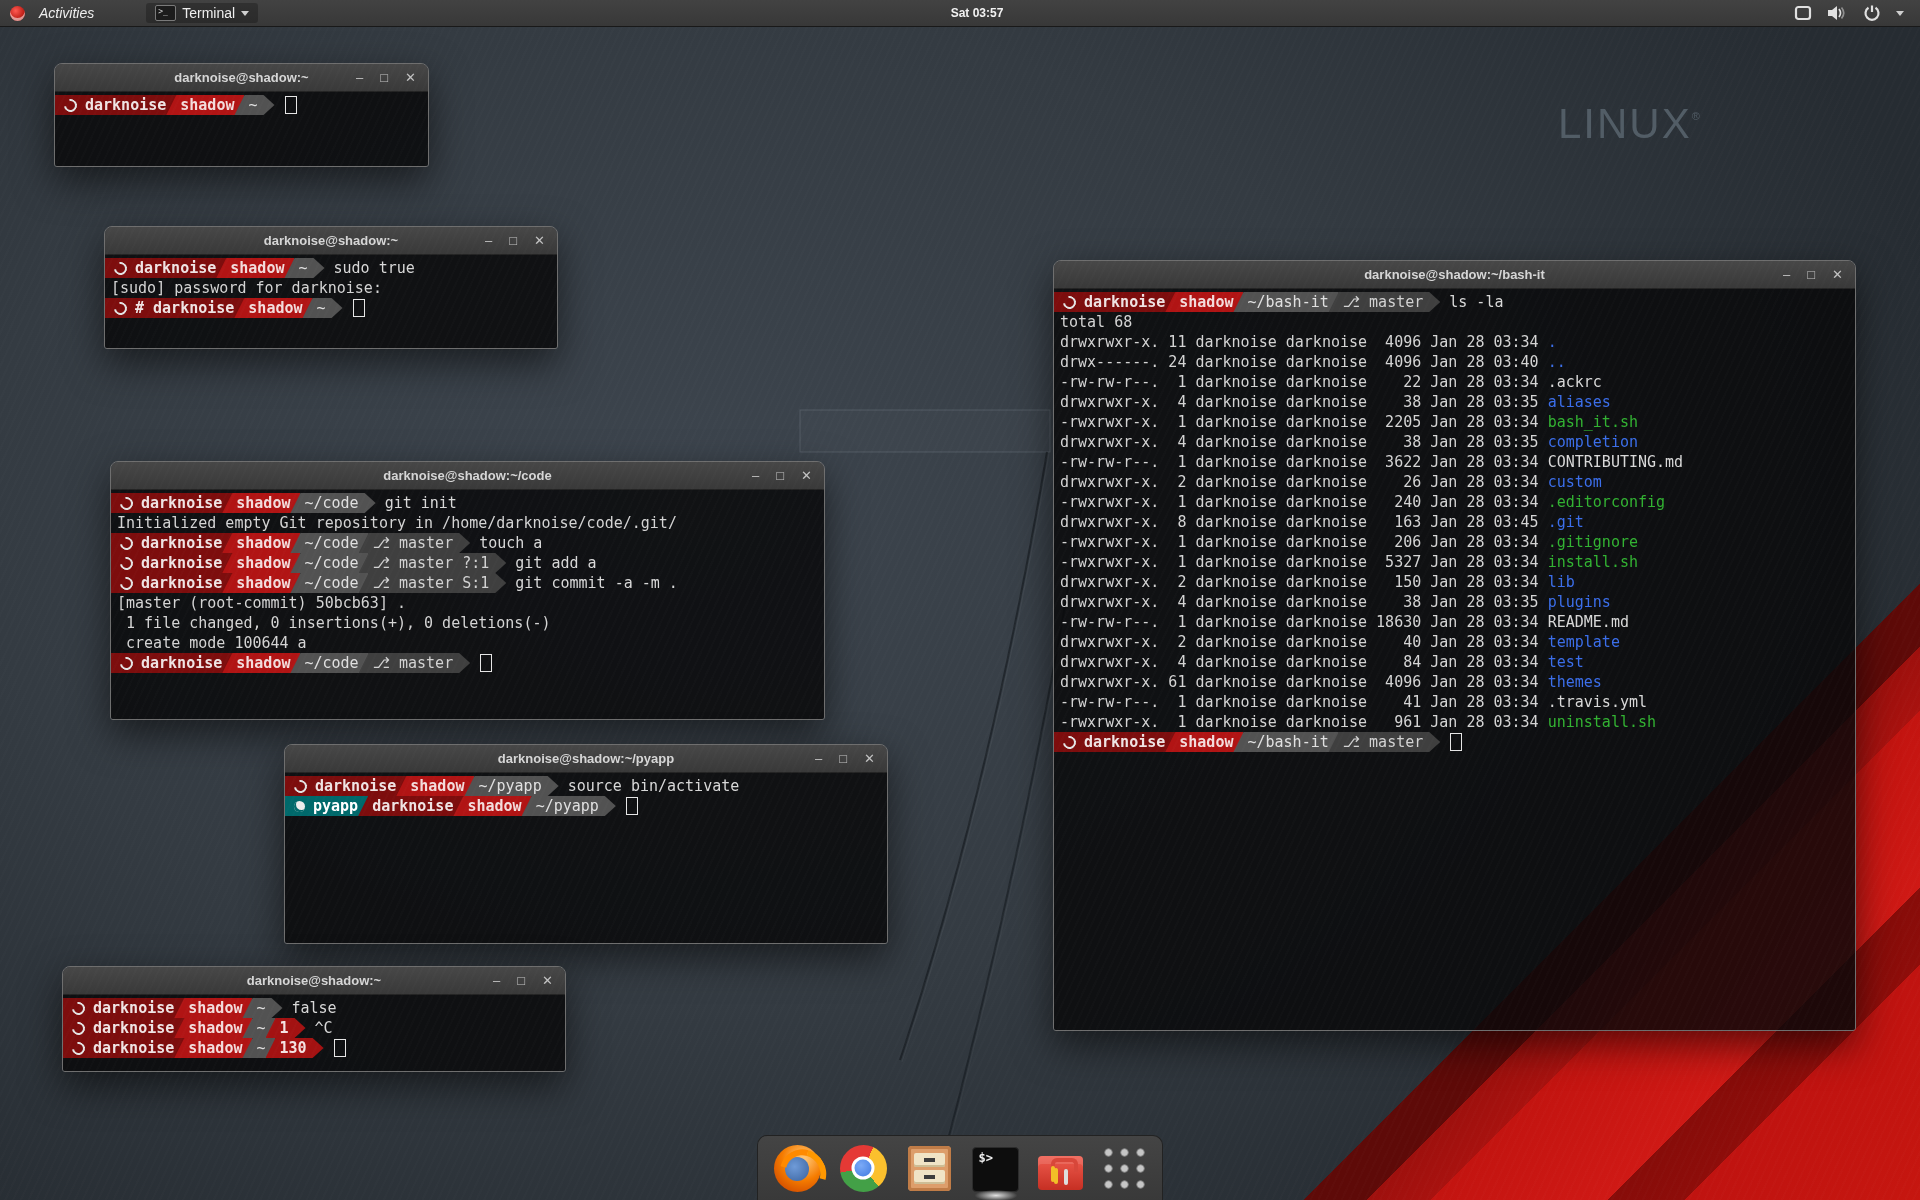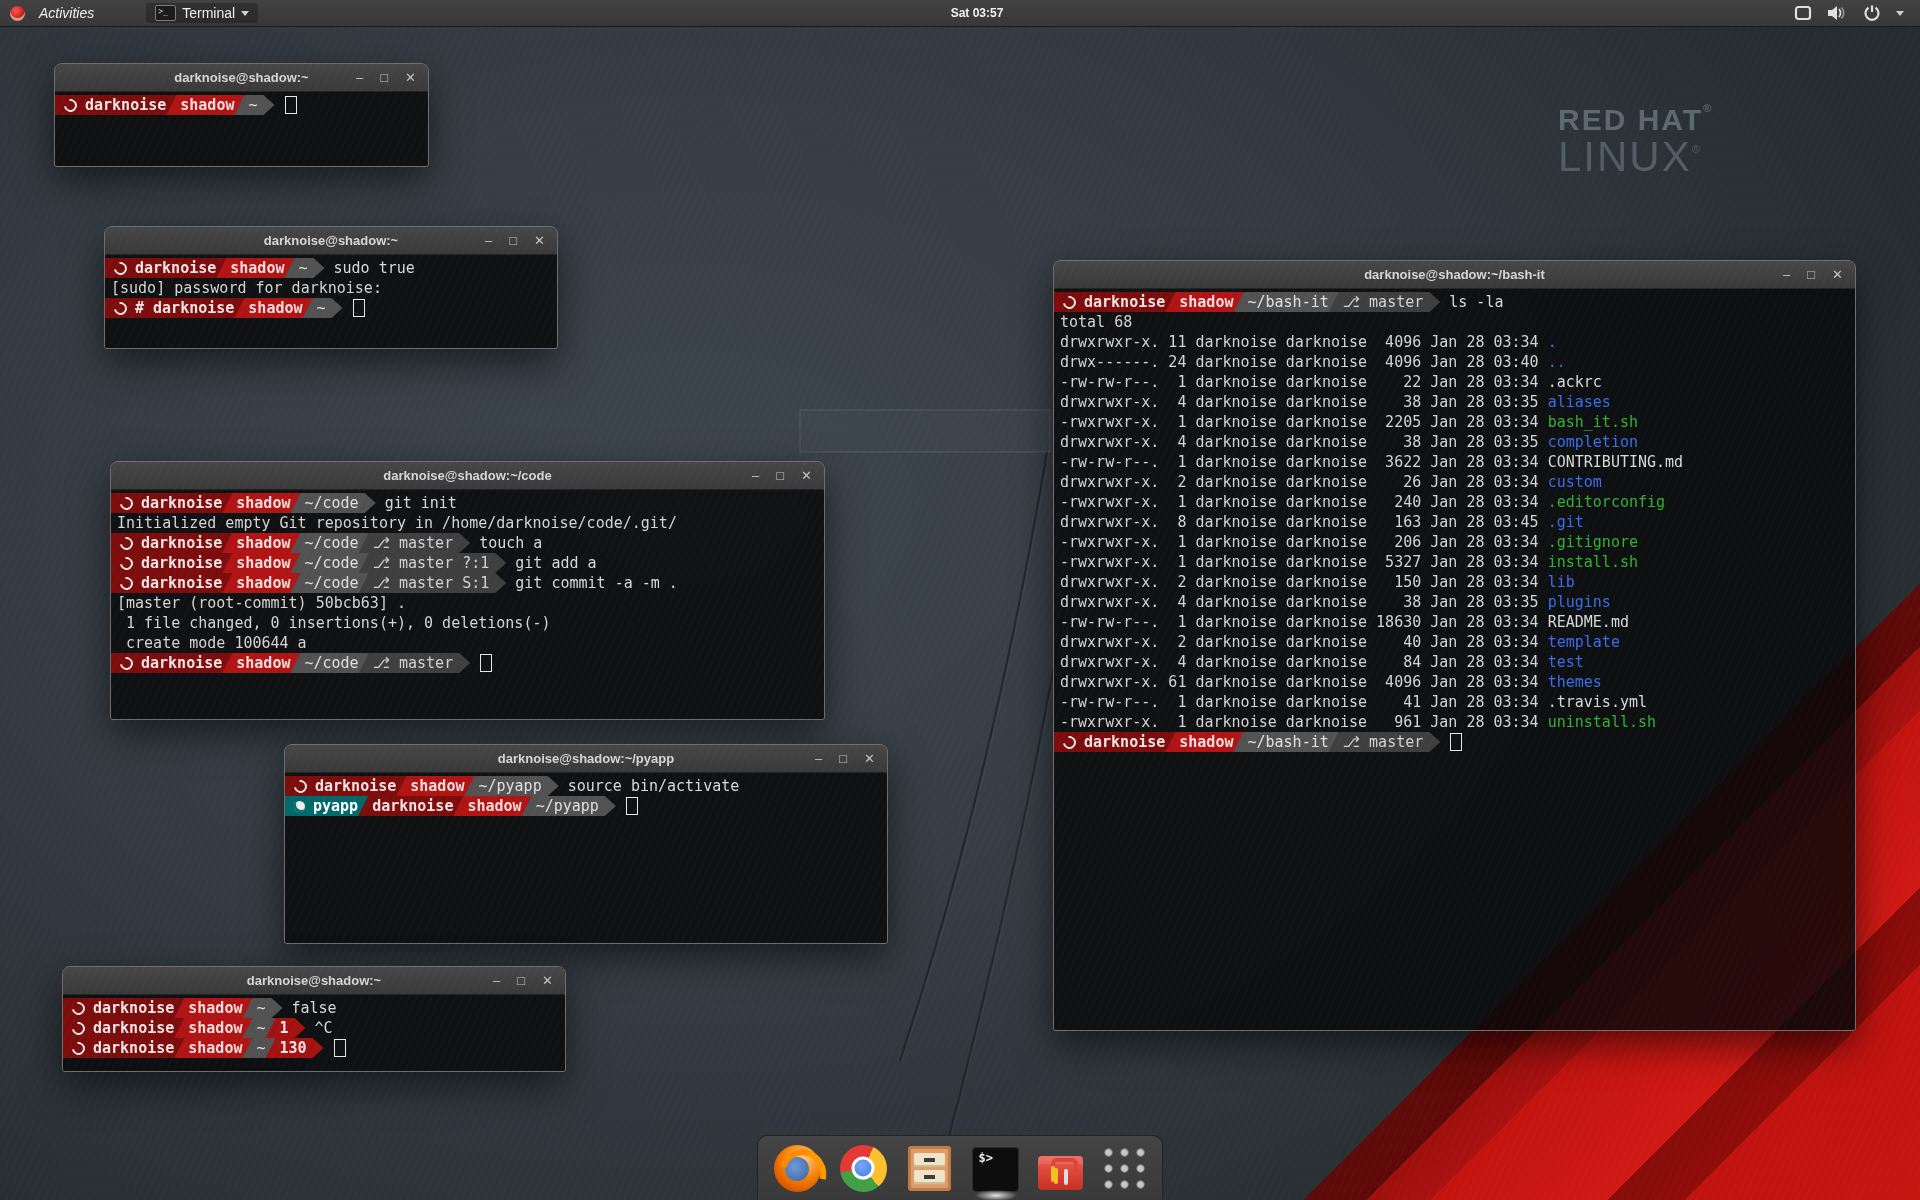--- a/index.html
+++ b/index.html
@@ -134,21 +134,20 @@
   <div id="ribbons"></div>
   <svg id="ornament" width="1920" height="1200">
     <rect x="800" y="410" width="250" height="42" fill="rgba(255,255,255,0.02)" stroke="rgba(190,200,210,0.18)"></rect>
     <path d="M 1047,452 Q 990,790 900,1060" fill="none" stroke="rgba(12,16,20,0.5)" stroke-width="2"></path>
     <path d="M 1090,455 Q 1032,830 936,1185" fill="none" stroke="rgba(12,16,20,0.45)" stroke-width="2"></path>
     <path d="M 1049,454 Q 992,792 902,1062" fill="none" stroke="rgba(255,255,255,0.05)" stroke-width="1"></path>
     <path d="M 1092,457 Q 1034,832 938,1187" fill="none" stroke="rgba(255,255,255,0.04)" stroke-width="1"></path>
   </svg>
 
   <div id="brand">
-    <div class="b1"><span>RED HAT</span><sup>®</sup></div>
     <div class="b3"><span>LINUX</span><sup>®</sup></div>
   </div>
 
   <div id="topbar">
     <div class="tb-left">
       <span class="redhat-dot"></span>
       <span class="tb-activities">Activities</span>
     </div>
     <div class="appmenu">
       <span class="mini-term">&gt;_</span>

